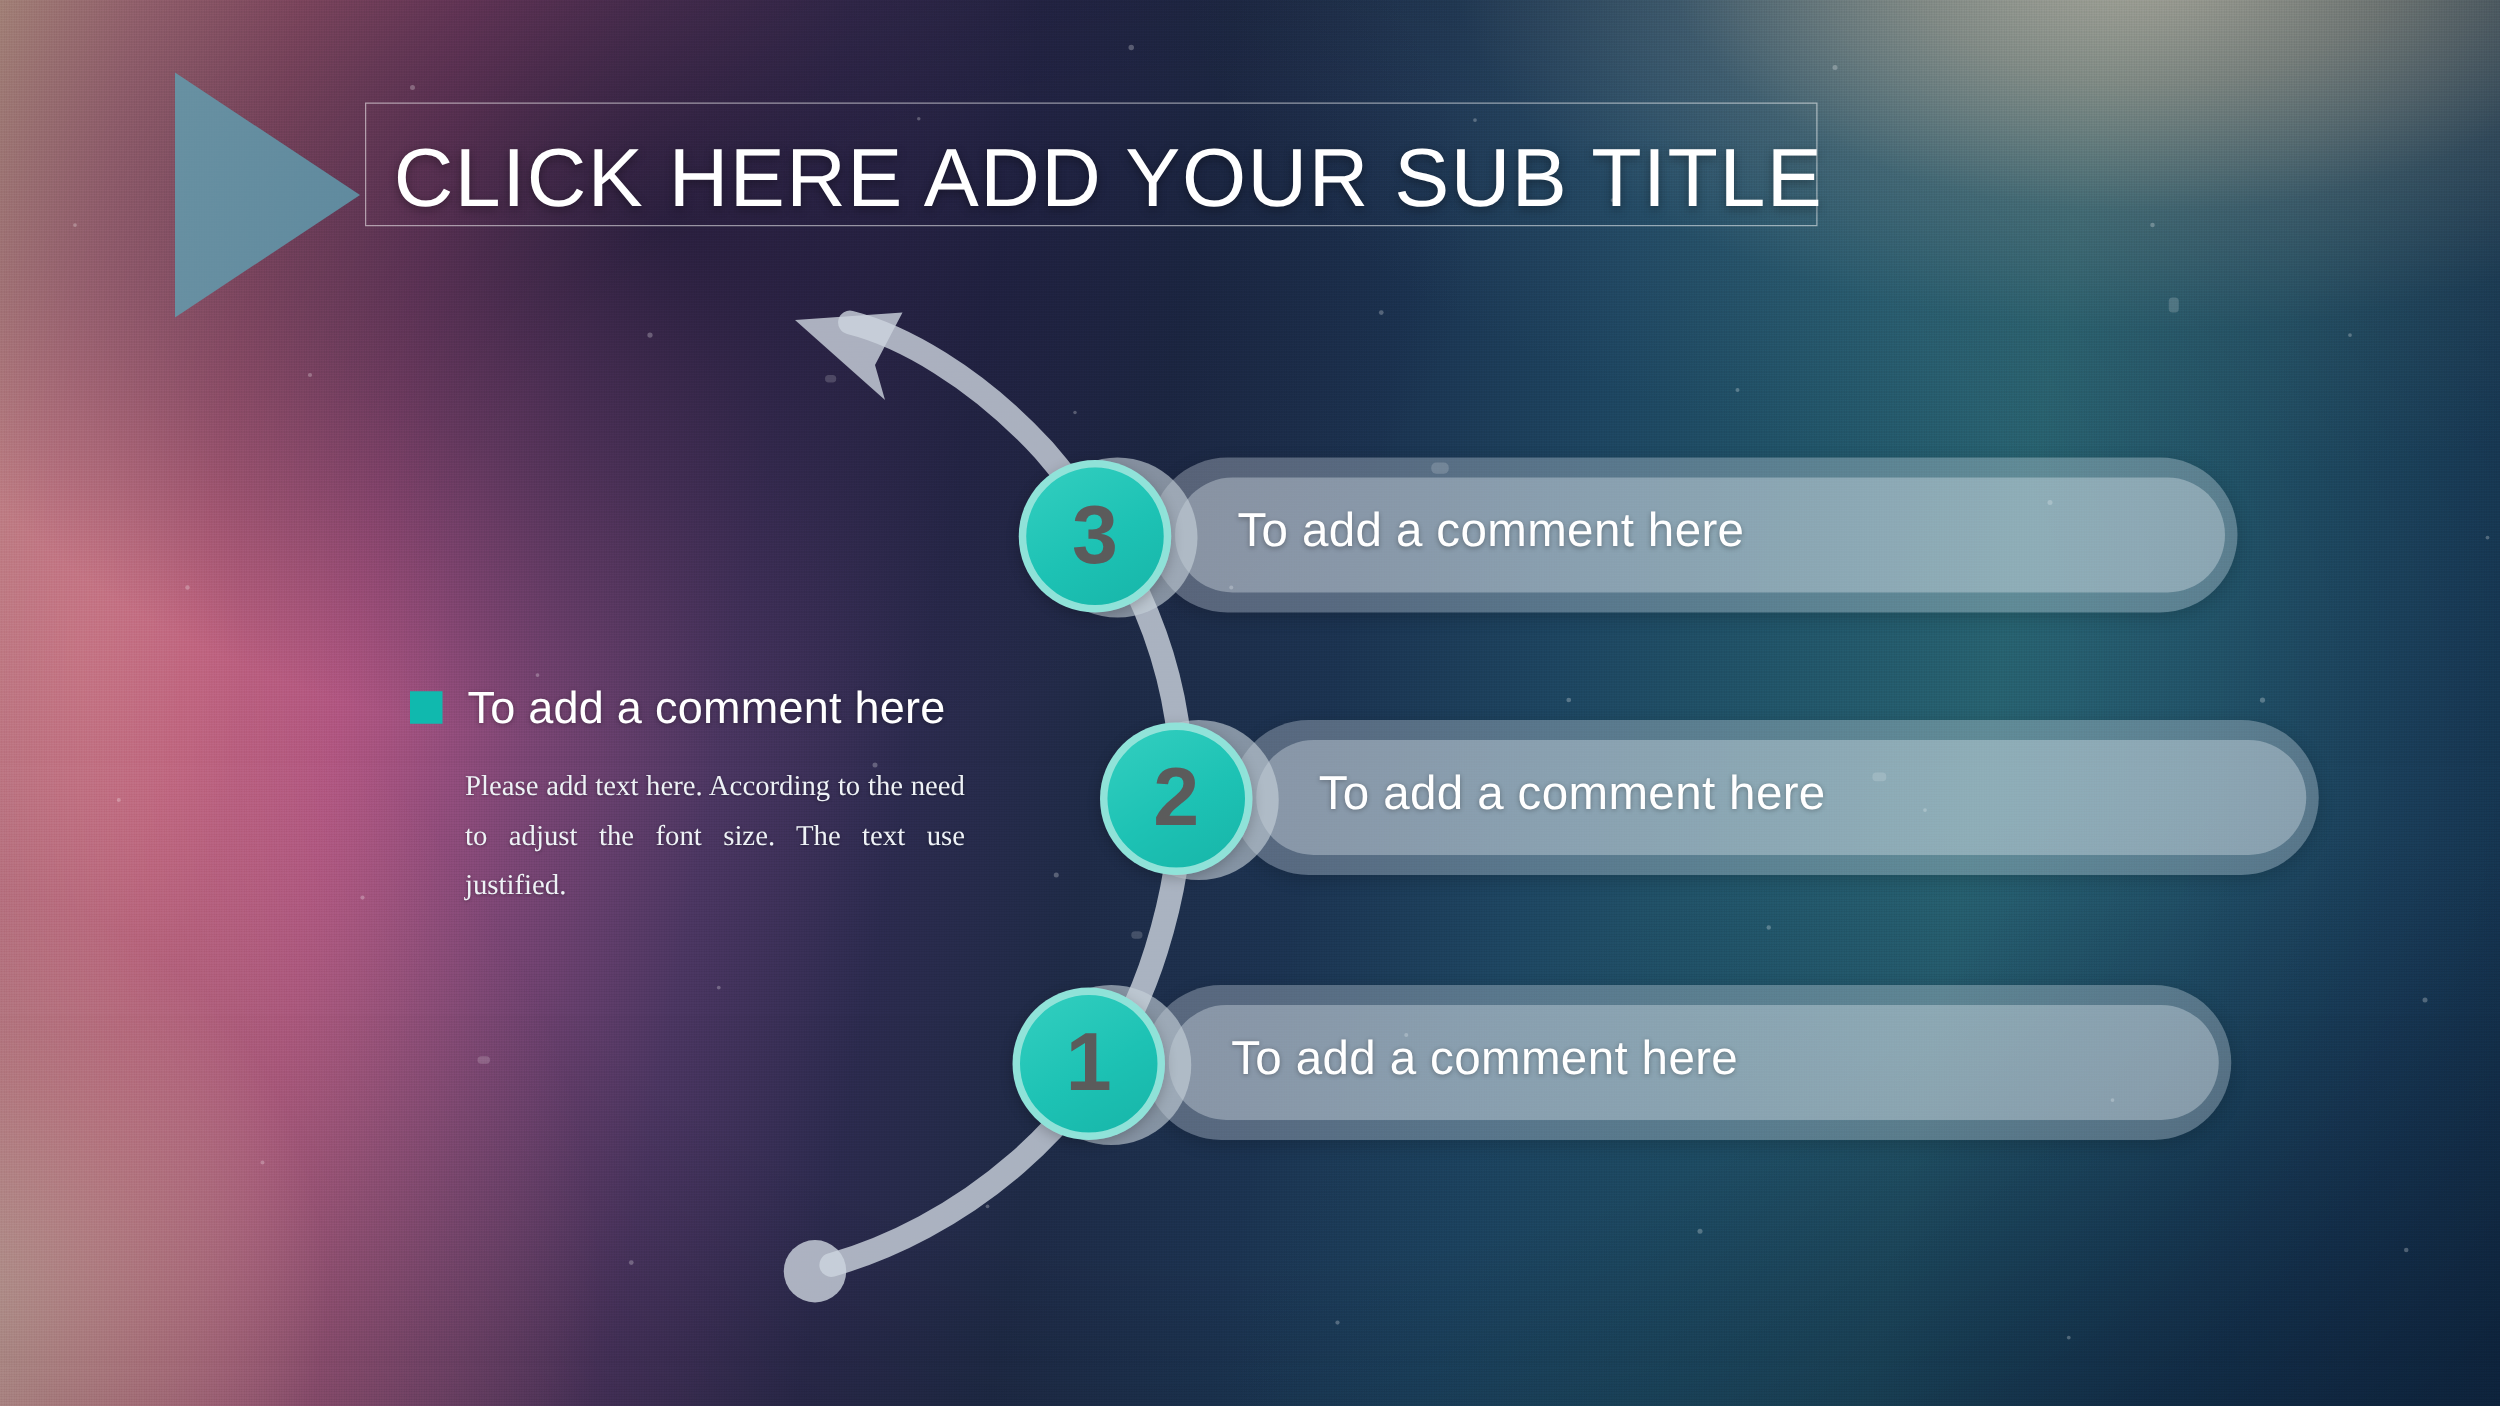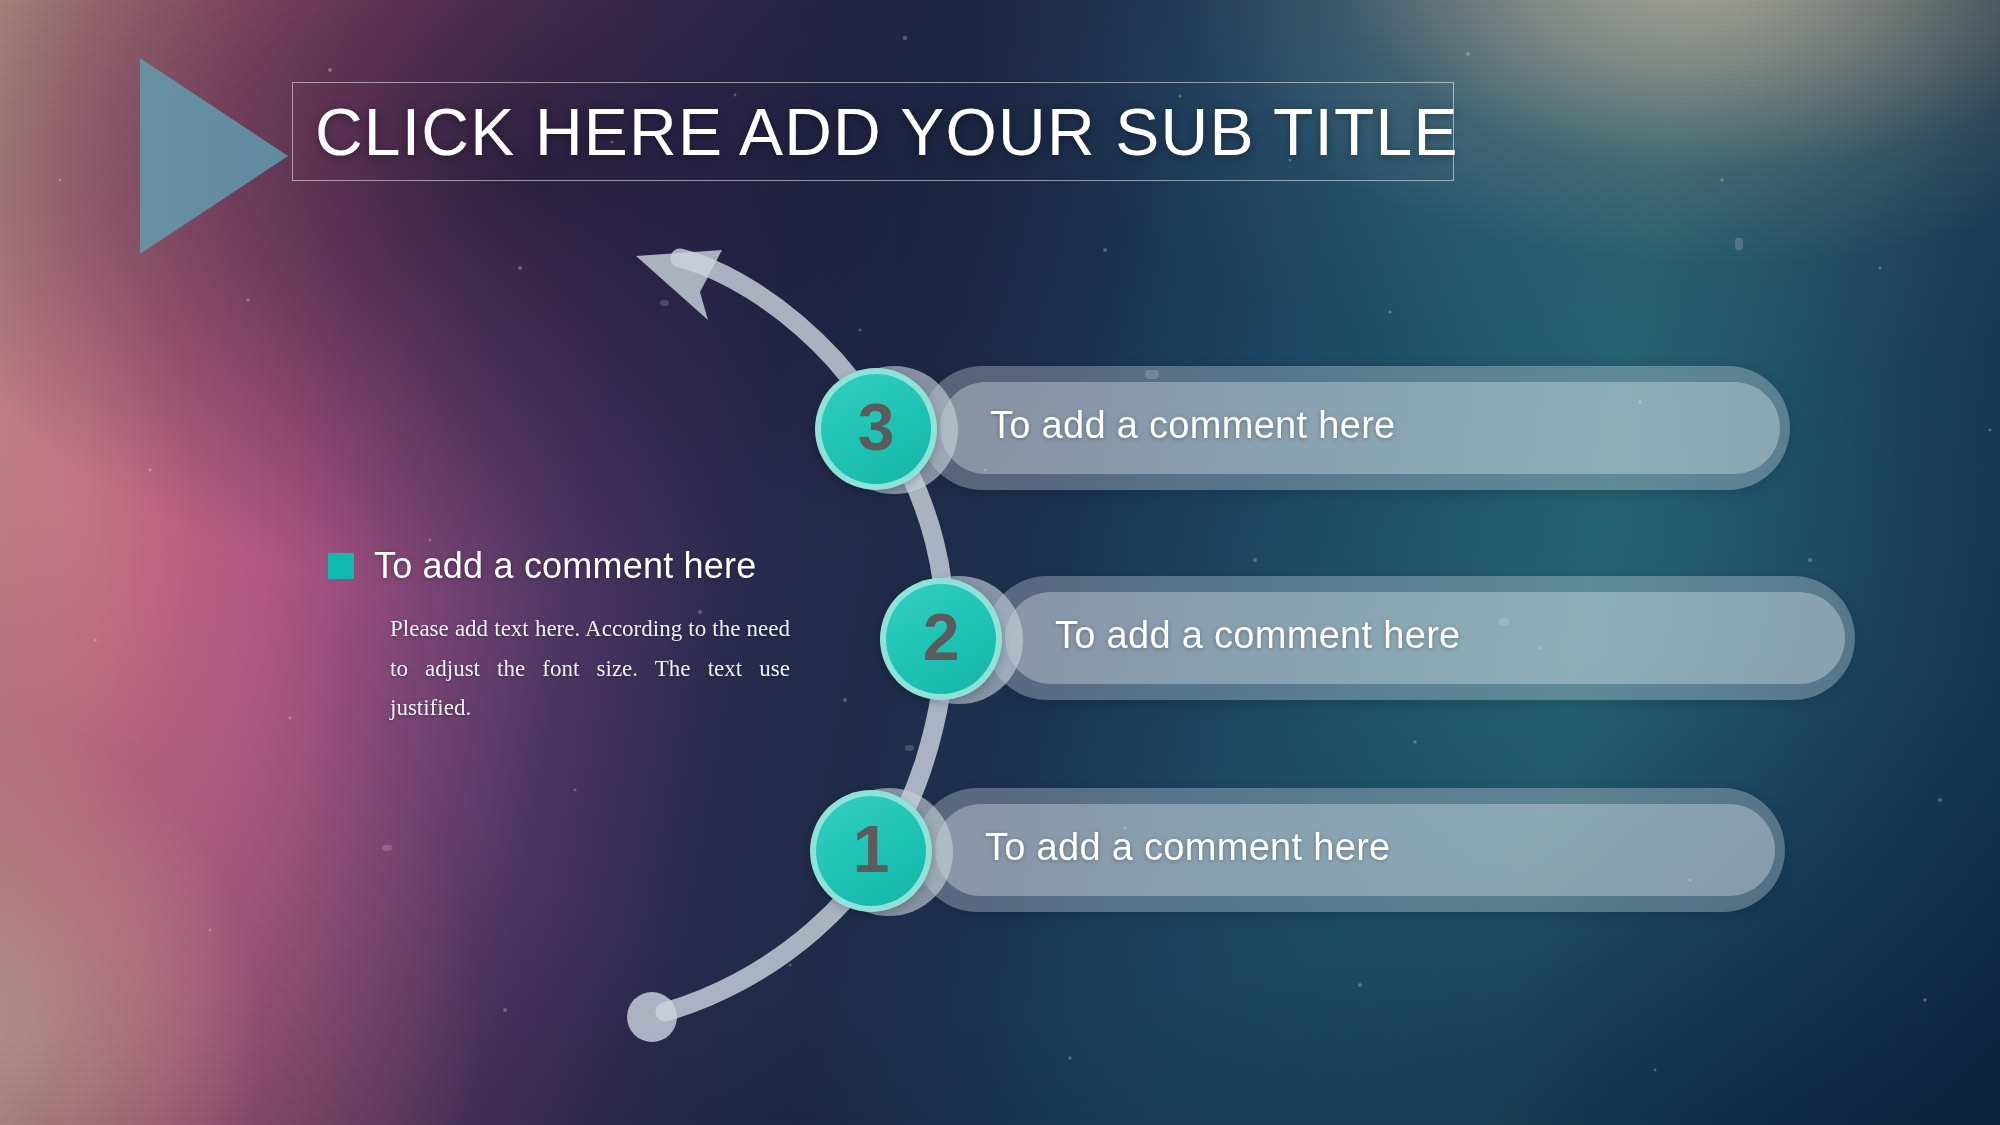--- a/index.html
+++ b/index.html
@@ -89,21 +89,21 @@
     width:0;height:0;
     border-top:98px solid transparent;
     border-bottom:98px solid transparent;
     border-left:148px solid rgba(96,160,178,0.80);
   }
 
   
   .title-box{
     position:absolute;
     border:1px solid rgba(255,255,255,0.52);
-    display:flex;align-items:center;
+    display:flex;align-items:flex-end;
   }
   .title-text{
     color:#ffffff;
     font-size:66px;
     letter-spacing:1.2px;
     font-weight:400;
     white-space:nowrap;
     padding-left:22px;
     text-shadow:0 2px 8px rgba(0,0,0,0.35);
   }
@@ -158,21 +158,21 @@
   .left-block{position:absolute;}
   .lb-head{display:flex;align-items:center;gap:20px;}
   .lb-square{
     width:26px;height:26px;background:#10b9ae;flex:0 0 auto;
   }
   .lb-head-text{
     color:#ffffff;font-size:36px;font-weight:400;letter-spacing:.2px;white-space:nowrap;
     text-shadow:0 1px 4px rgba(0,0,0,0.30);
   }
   .lb-body{
-    margin-top:22px;margin-left:62px;
+    margin-top:22px;margin-left:44px;
     width:400px;
     color:#eef2f6;
     font-size:23px;
     line-height:1.72;
     text-align:justify;
     font-family:"Liberation Serif","DejaVu Serif",serif;
     text-shadow:0 1px 3px rgba(0,0,0,0.35);
   }
 </style>
 </head>

